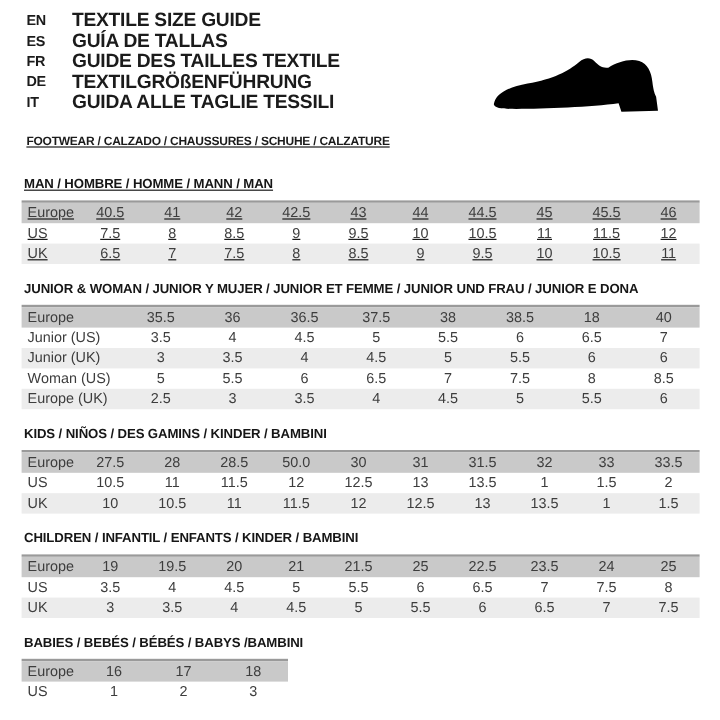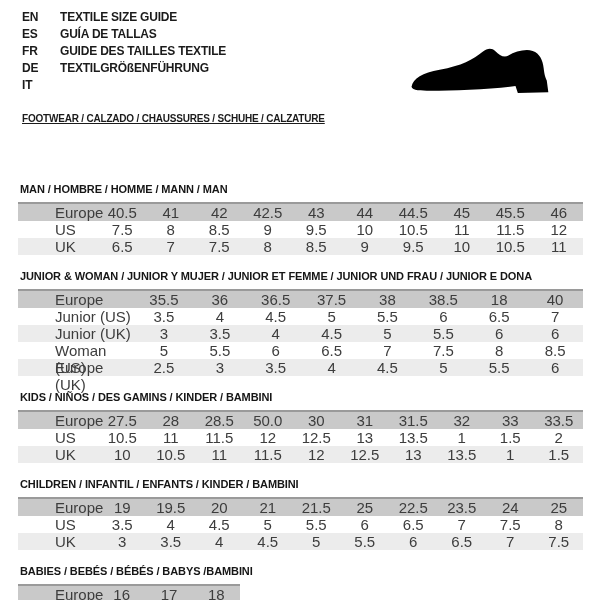--- a/index.html
+++ b/index.html
@@ -10,40 +10,40 @@
     position: relative;
   }
   .page { width: 600px; height: 600px; position: relative; }
 
   
   .lang-list { margin: 9px 0 0 22px; }
   .lang-row { display: flex; line-height: 17px; }
   .lang-code {
     width: 38px; font-size: 12px; font-weight: bold; letter-spacing: -0.2px;
   }
-  .lang-label { font-size: 12px; font-weight: bold; letter-spacing: -0.2px; }
+  .lang-label { font-size: 16px; font-weight: bold; letter-spacing: -0.2px; }
 
   
   .shoe-wrap { position: absolute; top: 20px; right: 20px; width: 190px; height: 86px; }
   .shoe-wrap svg { width: 100%; height: 100%; }
 
   
   .category-heading {
     margin: 19px 0 0 22px; font-size: 10px; font-weight: bold; letter-spacing: -0.2px; text-decoration: underline;
   }
 
   
   .tables { margin: 0 17px 0 18px; }
   .section { margin-top: 15px; }
-  .section:first-child { margin-top: 59px; }
+  .section:first-child { margin-top: 24px; text-decoration: underline; }
   .tbl-title {
     font-size: 11px; font-weight: bold; letter-spacing: -0.1px; margin: 0 0 7px 2px; color: #161616;
   }
   .stable { width: 565px; border-top: 2px solid var(--header-border, #9a9a9a); }
-  .srow { display: flex; height: 17px; line-height: 17px; font-size: 15px; color: #3d3d3d; padding-left: 32px; }
+  .srow { display: flex; height: 17px; line-height: 17px; font-size: 12px; color: #3d3d3d; }
   .srow.head { background: var(--header-row-bg, #c9c9c9); }
   .srow.alt  { background: var(--alt-row-bg, #ececec); }
   .cell { text-align: center; }
   .cell.label { text-align: left; padding-left: 5px; width: 48px; flex: none; }
   .cell.num { flex: 1 1 0; }
   .tbl-junior .cell.label { width: 86px; }
   .tbl-babies { width: 222px; }
 </style>
 </head>
 <body>
@@ -62,20 +62,21 @@
       <div class="lang-row">
         <span class="lang-code">FR</span>
         <span class="lang-label">GUIDE DES TAILLES TEXTILE</span>
       </div>
       <div class="lang-row">
         <span class="lang-code">DE</span>
         <span class="lang-label">TEXTILGRÖßENFÜHRUNG</span>
       </div>
       <div class="lang-row">
         <span class="lang-code">IT</span>
+        <span class="lang-label">GUIDA ALLE TAGLIE TESSILI</span>
       </div>
     </div>
 
   <div class="shoe-wrap">
     <svg viewBox="0 0 220 110" preserveAspectRatio="xMidYMid meet" aria-hidden="true">
       <path id="shoe-path" fill="#000000" d="
         M 16 74
         C 18 63 30 56 52 52
         C 80 47 95 39 107 29
         C 113 24 119 24 123 28

